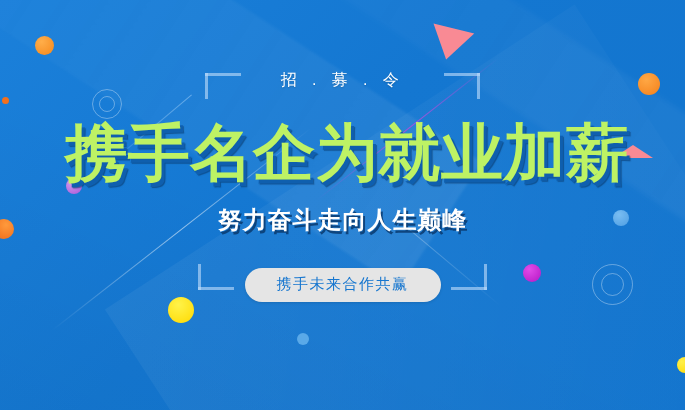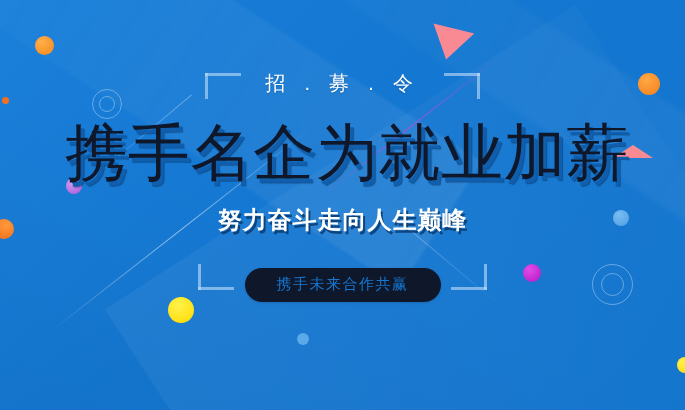--- a/index.html
+++ b/index.html
@@ -136,33 +136,33 @@
     position: absolute;
     inset: 0;
     z-index: 20;
     text-align: center;
   }
   .eyebrow {
     position: absolute;
     left: 0; right: 0;
     top: 70px;
     color: #ffffff;
-    font-size: 20px;
+    font-size: 16px;
     letter-spacing: 0.34em;
     font-weight: 400;
     text-shadow: 0 1px 2px rgba(0,0,0,0.18);
     white-space: nowrap;
   }
   .headline {
     position: absolute;
     left: 9px; right: 0;
     top: 120px;
     font-size: 62px;
-    font-weight: normal;
-    color: #0f172a;
+    font-weight: bold;
+    color: #bef264;
     letter-spacing: 0.01em;
     line-height: 1.05;
     white-space: nowrap;
     text-shadow:
       3px 4px 0 #0f5fae,
       4px 5px 1px rgba(8,50,95,0.55);
   }
   .subhead {
     position: absolute;
     left: 0; right: 0;
@@ -175,21 +175,21 @@
     text-shadow: 2px 3px 0 rgba(9,58,110,0.85);
   }
   .pill-wrap {
     position: absolute;
     left: 0; right: 0;
     top: 268px;
     display: flex;
     justify-content: center;
   }
   .pill {
-    background: #0f172a;
+    background: #e5e5e5;
     color: #1676cf;
     font-size: 15px;
     letter-spacing: 0.10em;
     padding: 7px 32px 8px;
     border-radius: 40px;
     white-space: nowrap;
     box-shadow: 0 1px 3px rgba(0,0,0,0.12);
   }
 </style>
 </head>

